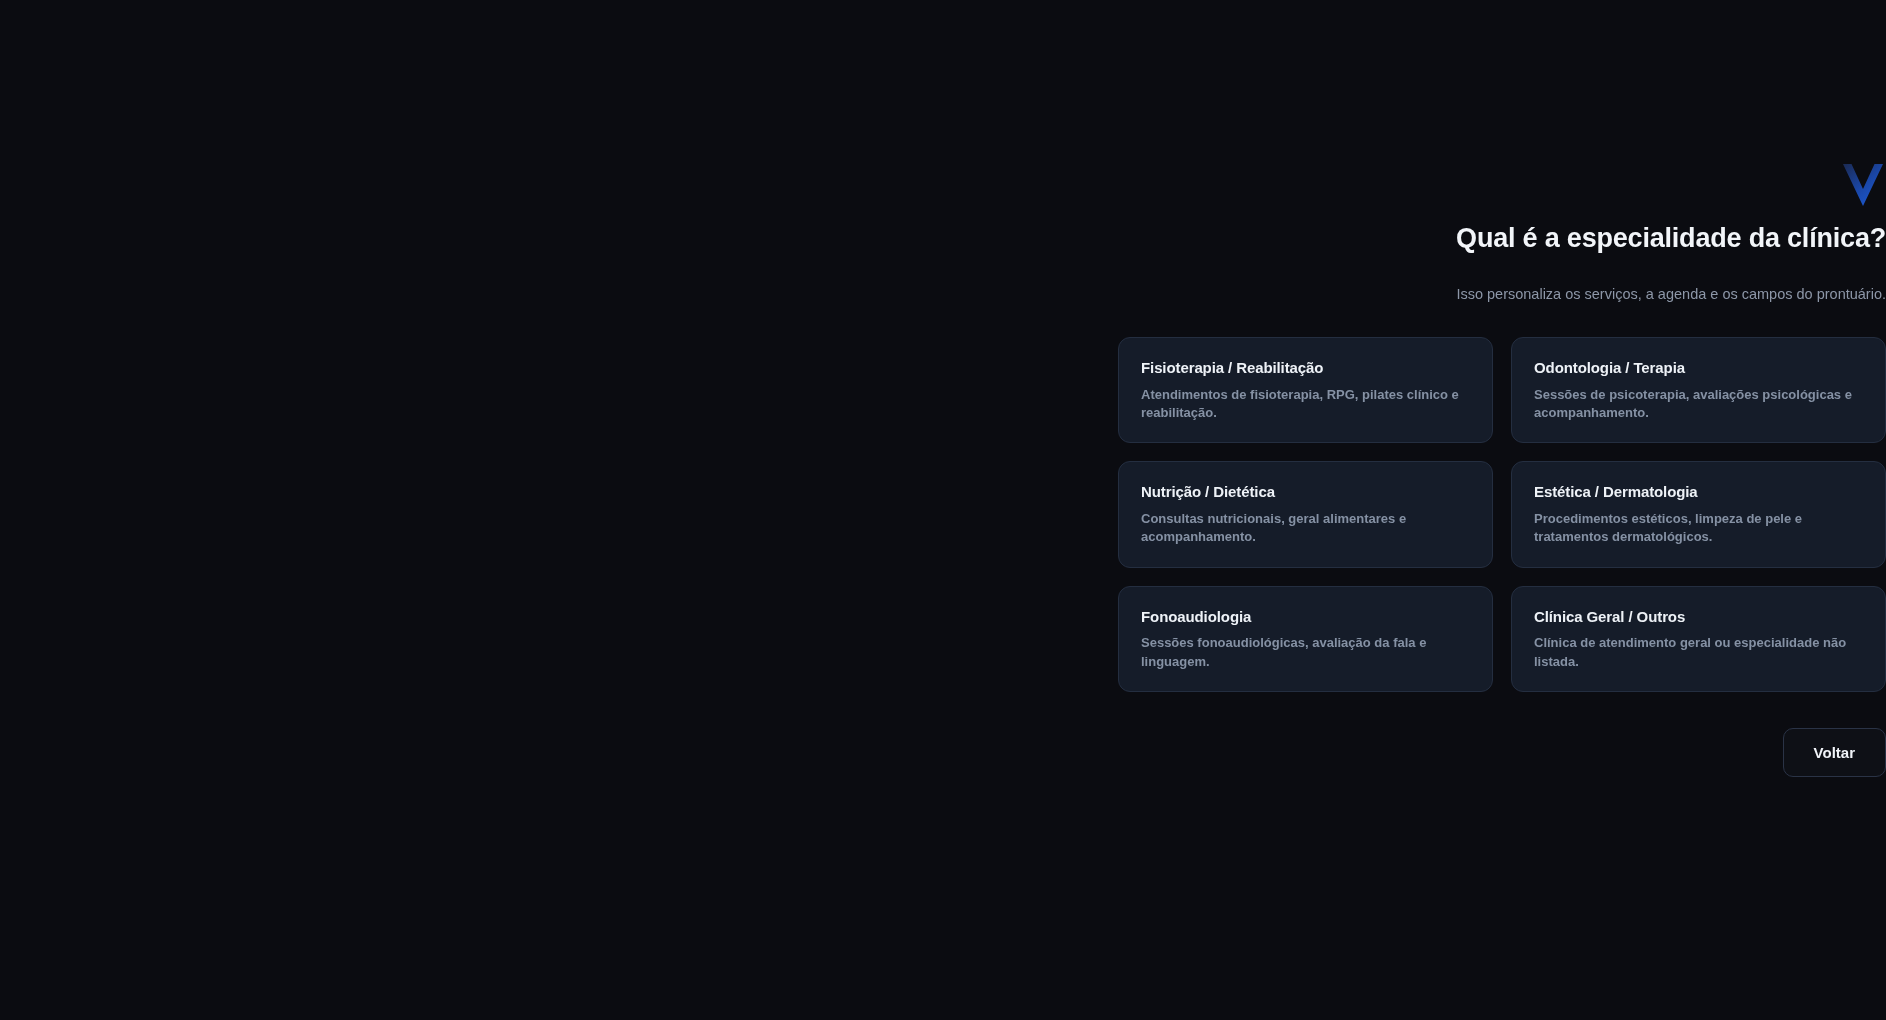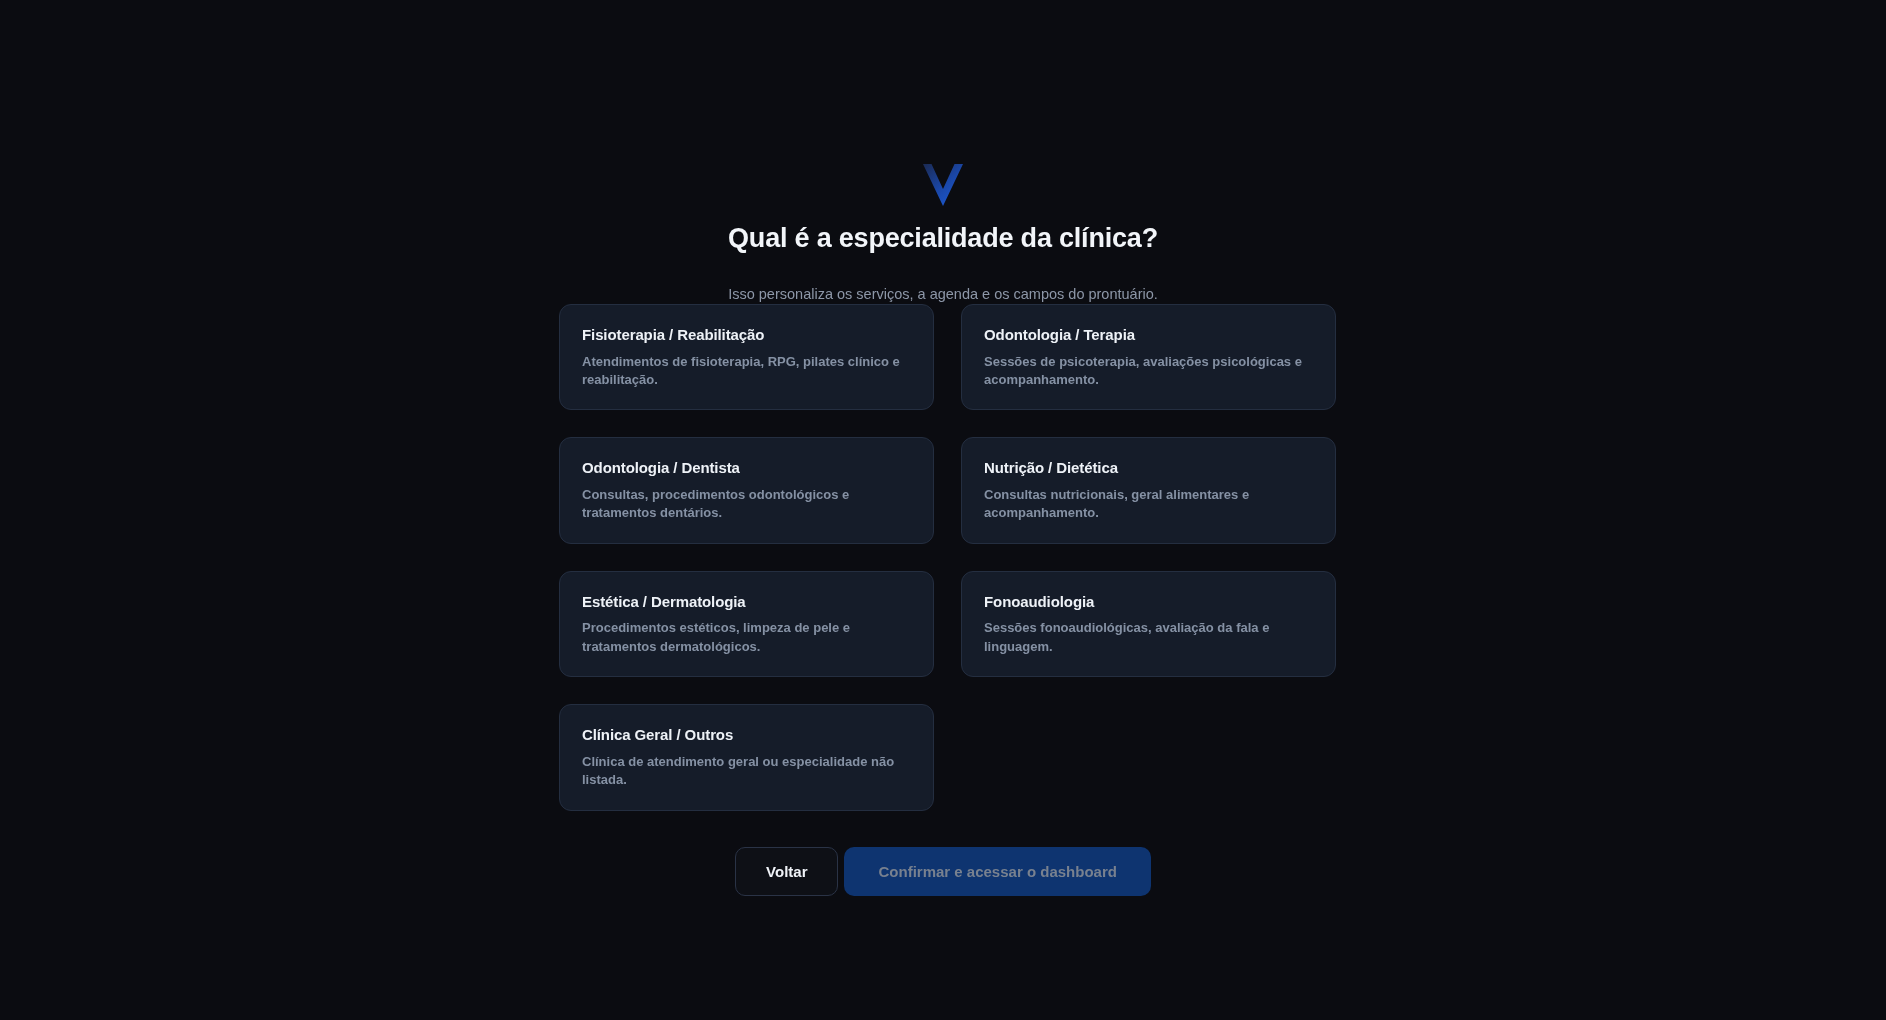--- a/index.html
+++ b/index.html
@@ -13,21 +13,21 @@
     -webkit-font-smoothing: antialiased;
     overflow: hidden;
   }
 
   .page {
     width: 1886px;
     height: 1020px;
     background: #0b0c11;
     display: flex;
     flex-direction: column;
-    align-items: center;
+    align-items: flex-end;
     position: relative;
   }
 
   
   .logo-wrap {
     margin-top: 162px;
     width: 46px;
     height: 46px;
     display: flex;
     align-items: center;
@@ -49,27 +49,27 @@
     margin-top: 28px;
     font-size: 14.5px;
     font-weight: 400;
     color: #8d97a8;
     text-align: center;
     line-height: 1.4;
   }
 
   
   .grid {
+    margin-top: 33px;
     width: 768px;
     display: grid;
     grid-template-columns: 375px 375px;
     column-gap: 18px;
     row-gap: 18px;
     align-content: start;
-    gap: 27px;
   }
 
   .card {
     background: #151c29;
     border: 1px solid #242e40;
     border-radius: 12px;
     padding: 20px 22px;
     min-height: 105px;
     display: flex;
     flex-direction: column;
@@ -165,24 +165,20 @@
     <div class="card">
       <div class="card-title">Fisioterapia / Reabilitação</div>
       <div class="card-desc">Atendimentos de fisioterapia, RPG, pilates clínico e reabilitação.</div>
     </div>
 
     <div class="card">
       <div class="card-title">Odontologia / Terapia</div>
       <div class="card-desc">Sessões de psicoterapia, avaliações psicológicas e acompanhamento.</div>
     </div>
 
-    <div class="card">
-      <div class="card-title">Odontologia / Dentista</div>
-      <div class="card-desc">Consultas, procedimentos odontológicos e tratamentos dentários.</div>
-    </div>
 
     <div class="card">
       <div class="card-title">Nutrição / Dietética</div>
       <div class="card-desc">Consultas nutricionais, geral alimentares e acompanhamento.</div>
     </div>
 
     <div class="card">
       <div class="card-title">Estética / Dermatologia</div>
       <div class="card-desc">Procedimentos estéticos, limpeza de pele e tratamentos dermatológicos.</div>
     </div>
@@ -194,16 +190,15 @@
 
     <div class="card compact">
       <div class="card-title">Clínica Geral / Outros</div>
       <div class="card-desc">Clínica de atendimento geral ou especialidade não listada.</div>
     </div>
 
   </div>
 
   <div class="actions">
     <button class="btn-back">Voltar</button>
-    <button class="btn-confirm">Confirmar e acessar o dashboard</button>
   </div>
 
 </div>
 
 </body></html>

